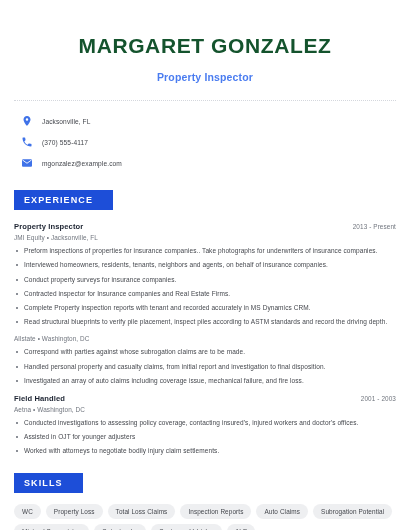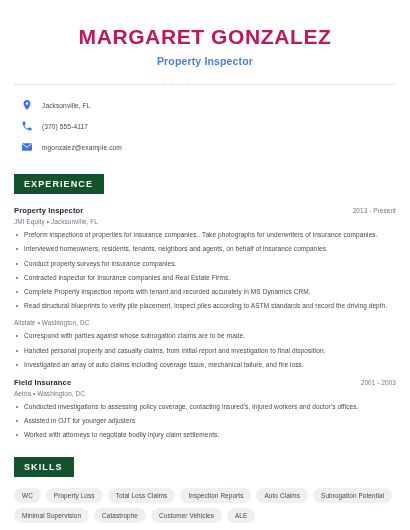--- a/index.html
+++ b/index.html
@@ -24,23 +24,23 @@
 
   
   .header {
     padding-top: 21px;
     text-align: center;
   }
   .full-name {
     font-size: 21px;
     font-weight: bold;
     letter-spacing: 0.6px;
-    color: #be185d;
+    color: #14532d;
     line-height: 1.15;
-    margin: 4px;
+    margin: 13px;
   }
   .job-title {
     font-size: 10.5px;
     font-weight: bold;
     color: #4a7cf0;
     margin-top: 6px;
     letter-spacing: 0.15px;
   }
   .divider {
     margin-top: 17px;
@@ -74,26 +74,26 @@
     color: #44474d;
     letter-spacing: 0.1px;
   }
 
   
   .section {
     margin-top: 16px;
   }
   .badge {
     display: inline-block;
-    background: #14532d;
+    background: #1d4ed8;
     color: #ffffff;
     font-size: 9px;
     font-weight: bold;
     letter-spacing: 1.1px;
-    padding: 5px 11px 5px 10px;
+    padding: 5px 20px 5px 10px;
   }
 
   
   .jobs { margin-top: 12px; }
   .job { margin-bottom: 8px; }
   .job-head {
     display: flex;
     justify-content: space-between;
     align-items: baseline;
   }
@@ -225,21 +225,21 @@
         <div class="job-meta">Allstate • Washington, DC</div>
         <ul class="bullets">
           <li>Correspond with parties against whose subrogation claims are to be made.</li>
           <li>Handled personal property and casualty claims, from initial report and investigation to final disposition.</li>
           <li>Investigated an array of auto claims including coverage issue, mechanical failure, and fire loss.</li>
         </ul>
       </div>
 
       <div class="job">
         <div class="job-head">
-          <span class="job-role">Field Insurance</span>
+          <span class="job-role">Field Handled</span>
           <span class="job-dates">2001 - 2003</span>
         </div>
         <div class="job-meta">Aetna • Washington, DC</div>
         <ul class="bullets">
           <li>Conducted investigations to assessing policy coverage, contacting insured's, injured workers and doctor's offices.</li>
           <li>Assisted in OJT for younger adjusters</li>
           <li>Worked with attorneys to negotiate bodily injury claim settlements.</li>
         </ul>
       </div>
 

